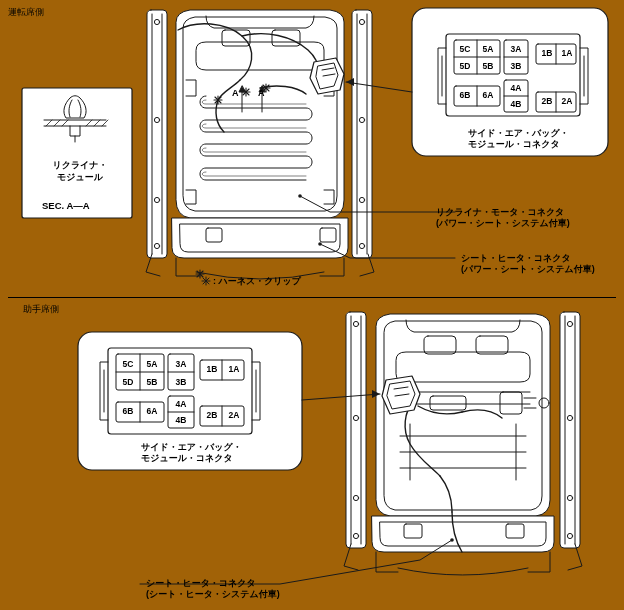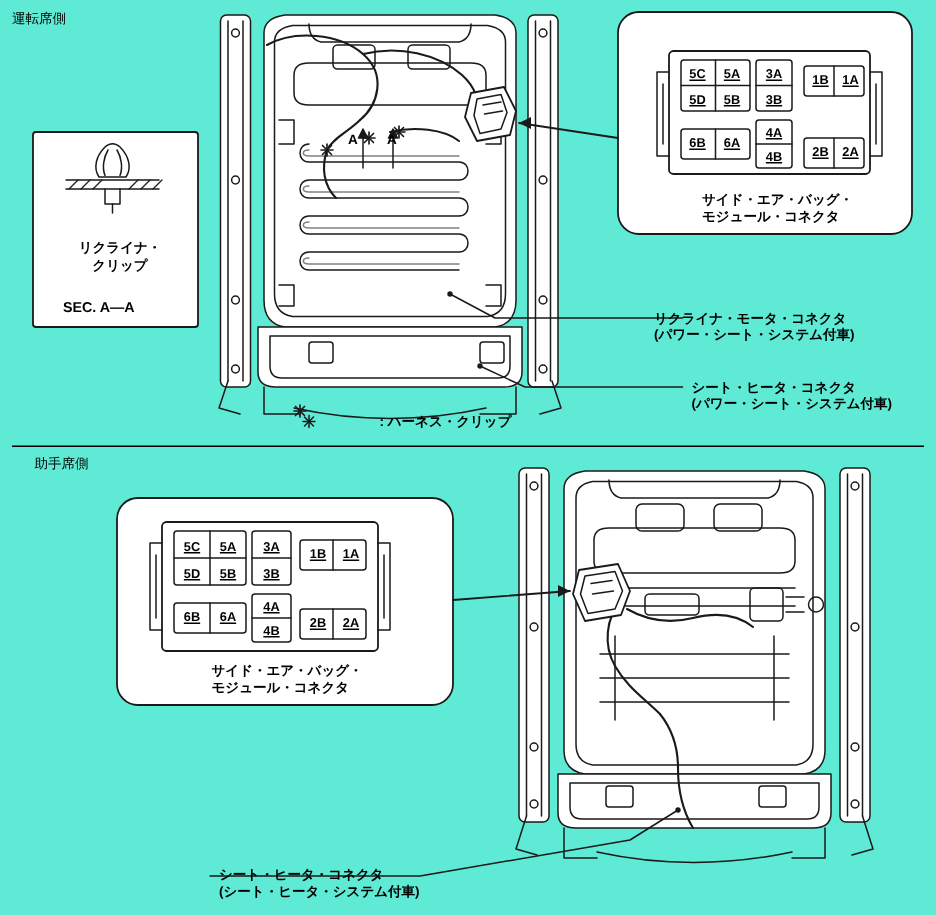--- a/index.html
+++ b/index.html
@@ -9,21 +9,21 @@
   }
   body {
     font-family: "Liberation Sans", sans-serif;
     color: #000000;
   }
   #page {
     position: relative;
     width: 624px;
     height: 610px;
     overflow: hidden;
-    background: #5eead4;
+    background: #a16207;
   }
   .lbl {
     position: absolute;
     font-size: 9px;
     line-height: 11px;
     white-space: pre;
     color: #000;
     font-weight: bold;
   }
   .lbl.bold { font-weight: bold; text-align: right; }
@@ -41,21 +41,20 @@
     width: 624px;
     height: 610px;
   }
   .cell-text {
     position: absolute;
     font-size: 8.5px;
     font-weight: bold;
     text-align: center;
     color: #000;
     line-height: 11px;
-    text-decoration: underline;
   }
   .divider {
     position: absolute;
     left: 8px;
     top: 297px;
     width: 608px;
     height: 0;
     border-top: 1px solid #000;
   }
 </style>
@@ -369,36 +368,36 @@
   <div class="cell-text" style="left:170px; top:377px; width:22px;">3B</div>
   <div class="cell-text" style="left:170px; top:399px; width:22px;">4A</div>
   <div class="cell-text" style="left:170px; top:415px; width:22px;">4B</div>
 
   <div class="cell-text" style="left:201px; top:364px; width:22px;">1B</div>
   <div class="cell-text" style="left:223px; top:364px; width:22px;">1A</div>
   <div class="cell-text" style="left:201px; top:410px; width:22px;">2B</div>
   <div class="cell-text" style="left:223px; top:410px; width:22px;">2A</div>
 
   <div class="lbl" style="left:52px; top:160px; text-align:center; width:56px;">リクライナ・</div>
-  <div class="lbl" style="left:52px; top:172px; text-align:center; width:56px;">クリップ</div>
+  <div class="lbl" style="left:52px; top:172px; text-align:center; width:56px;">モジュール</div>
   <div class="lbl bold" style="left:42px; top:200px; font-size:9.5px;">SEC. A—A</div>
 
   <div class="lbl" style="left:232px; top:88px; font-size:9px; font-weight:bold;">A</div>
   <div class="lbl" style="left:258px; top:88px; font-size:9px; font-weight:bold;">A</div>
 
   <div class="lbl" style="left:468px; top:128px;">サイド・エア・バッグ・
 モジュール・コネクタ</div>
 
   <div class="lbl" style="left:436px; top:207px;">リクライナ・モータ・コネクタ
 (パワー・シート・システム付車)</div>
 
   <div class="lbl" style="left:461px; top:253px;">シート・ヒータ・コネクタ
 (パワー・シート・システム付車)</div>
 
-  <div class="lbl" style="left:213px; top:276px;margin-left:40px;">: ハーネス・クリップ</div>
+  <div class="lbl" style="left:213px; top:276px;">: ハーネス・クリップ</div>
 
   <div class="lbl" style="left:141px; top:442px;">サイド・エア・バッグ・
 モジュール・コネクタ</div>
 
   <div class="lbl" style="left:146px; top:578px;">シート・ヒータ・コネクタ
 (シート・ヒータ・システム付車)</div>
 
 </div>
 
 </body></html>

